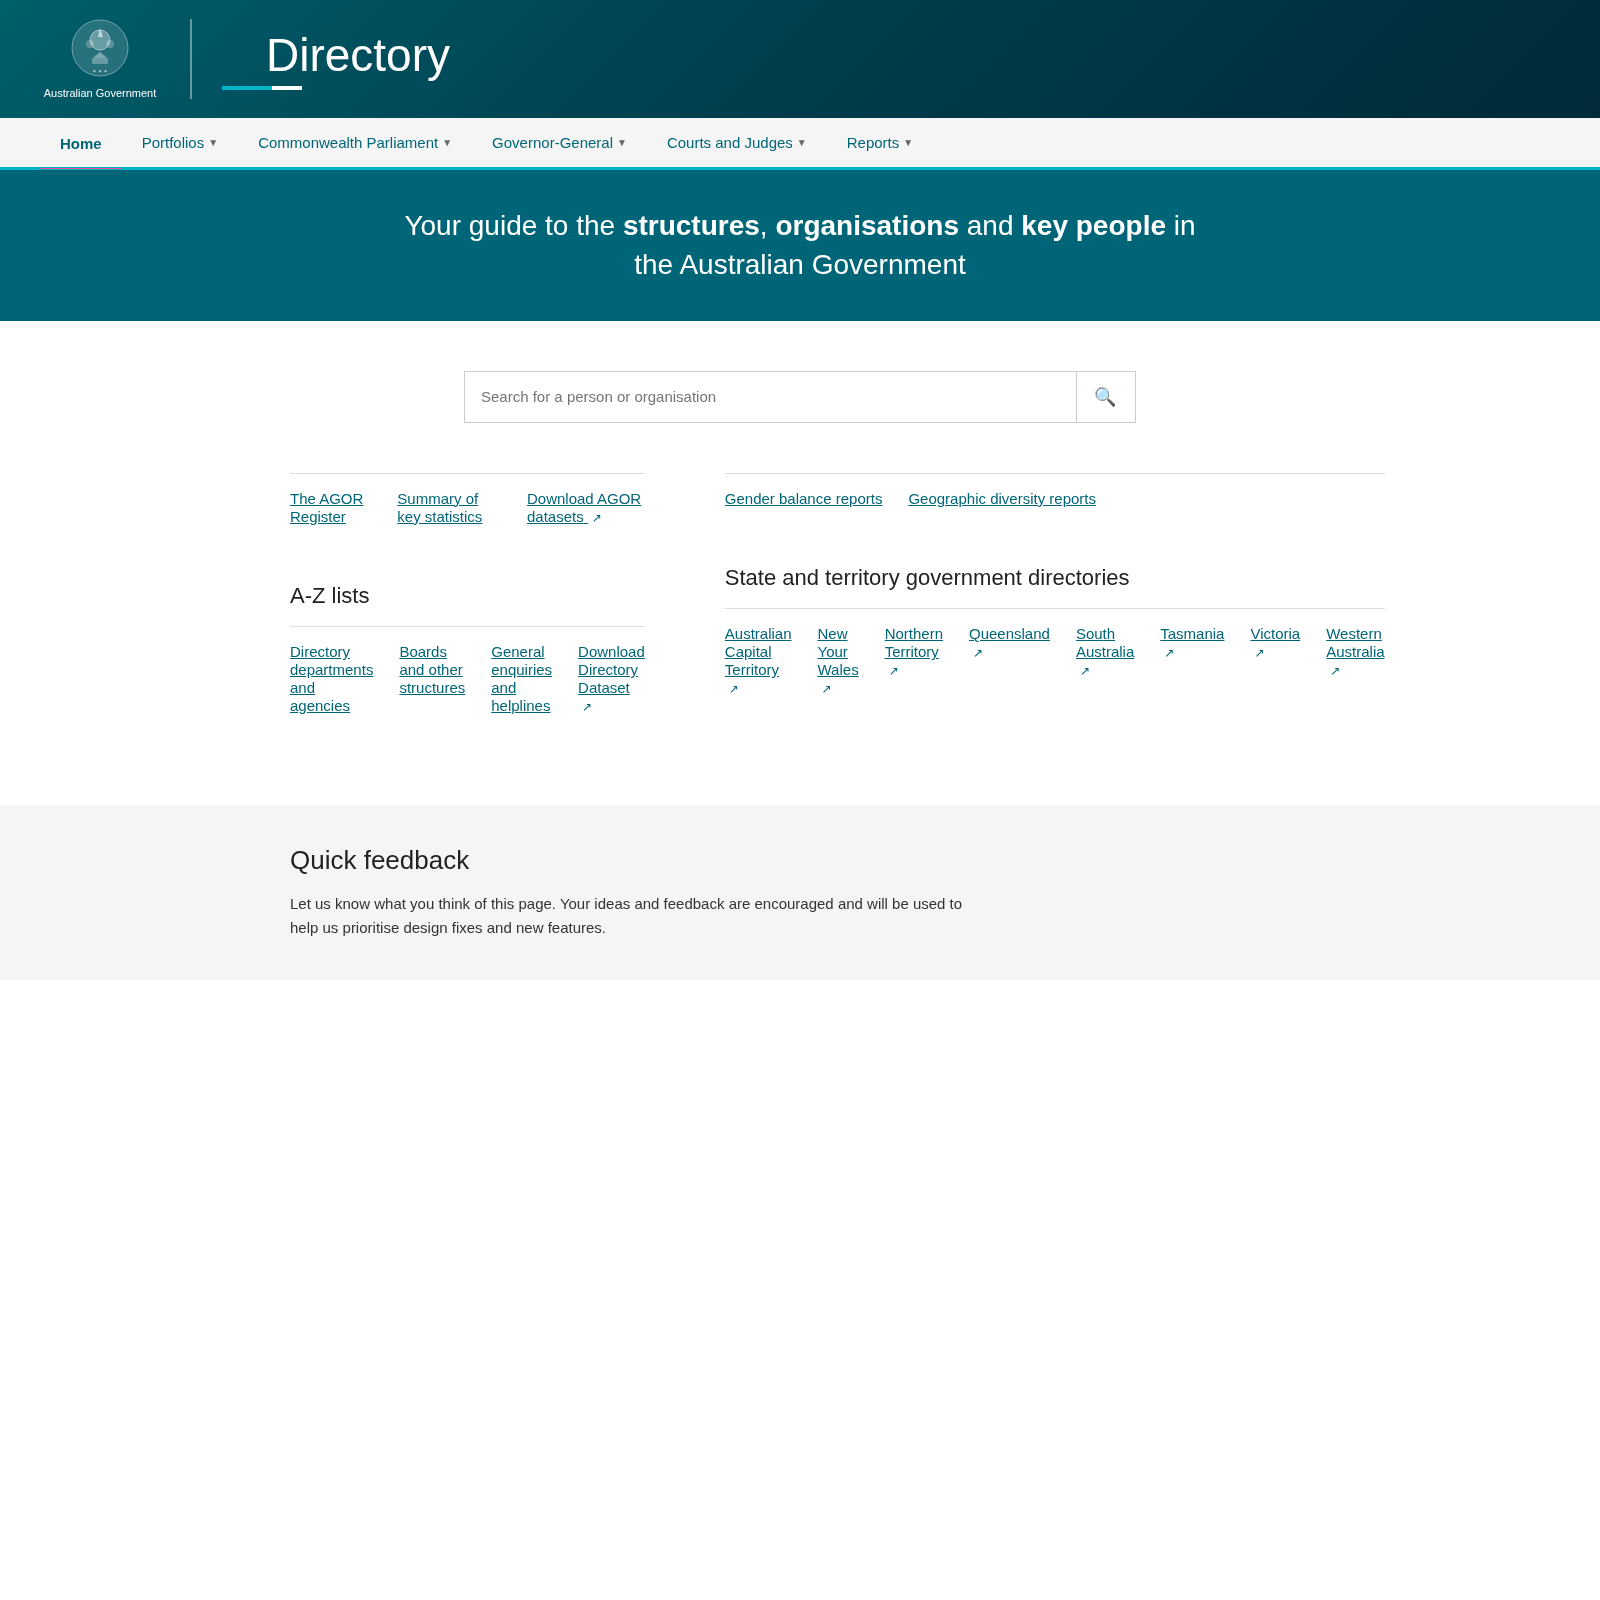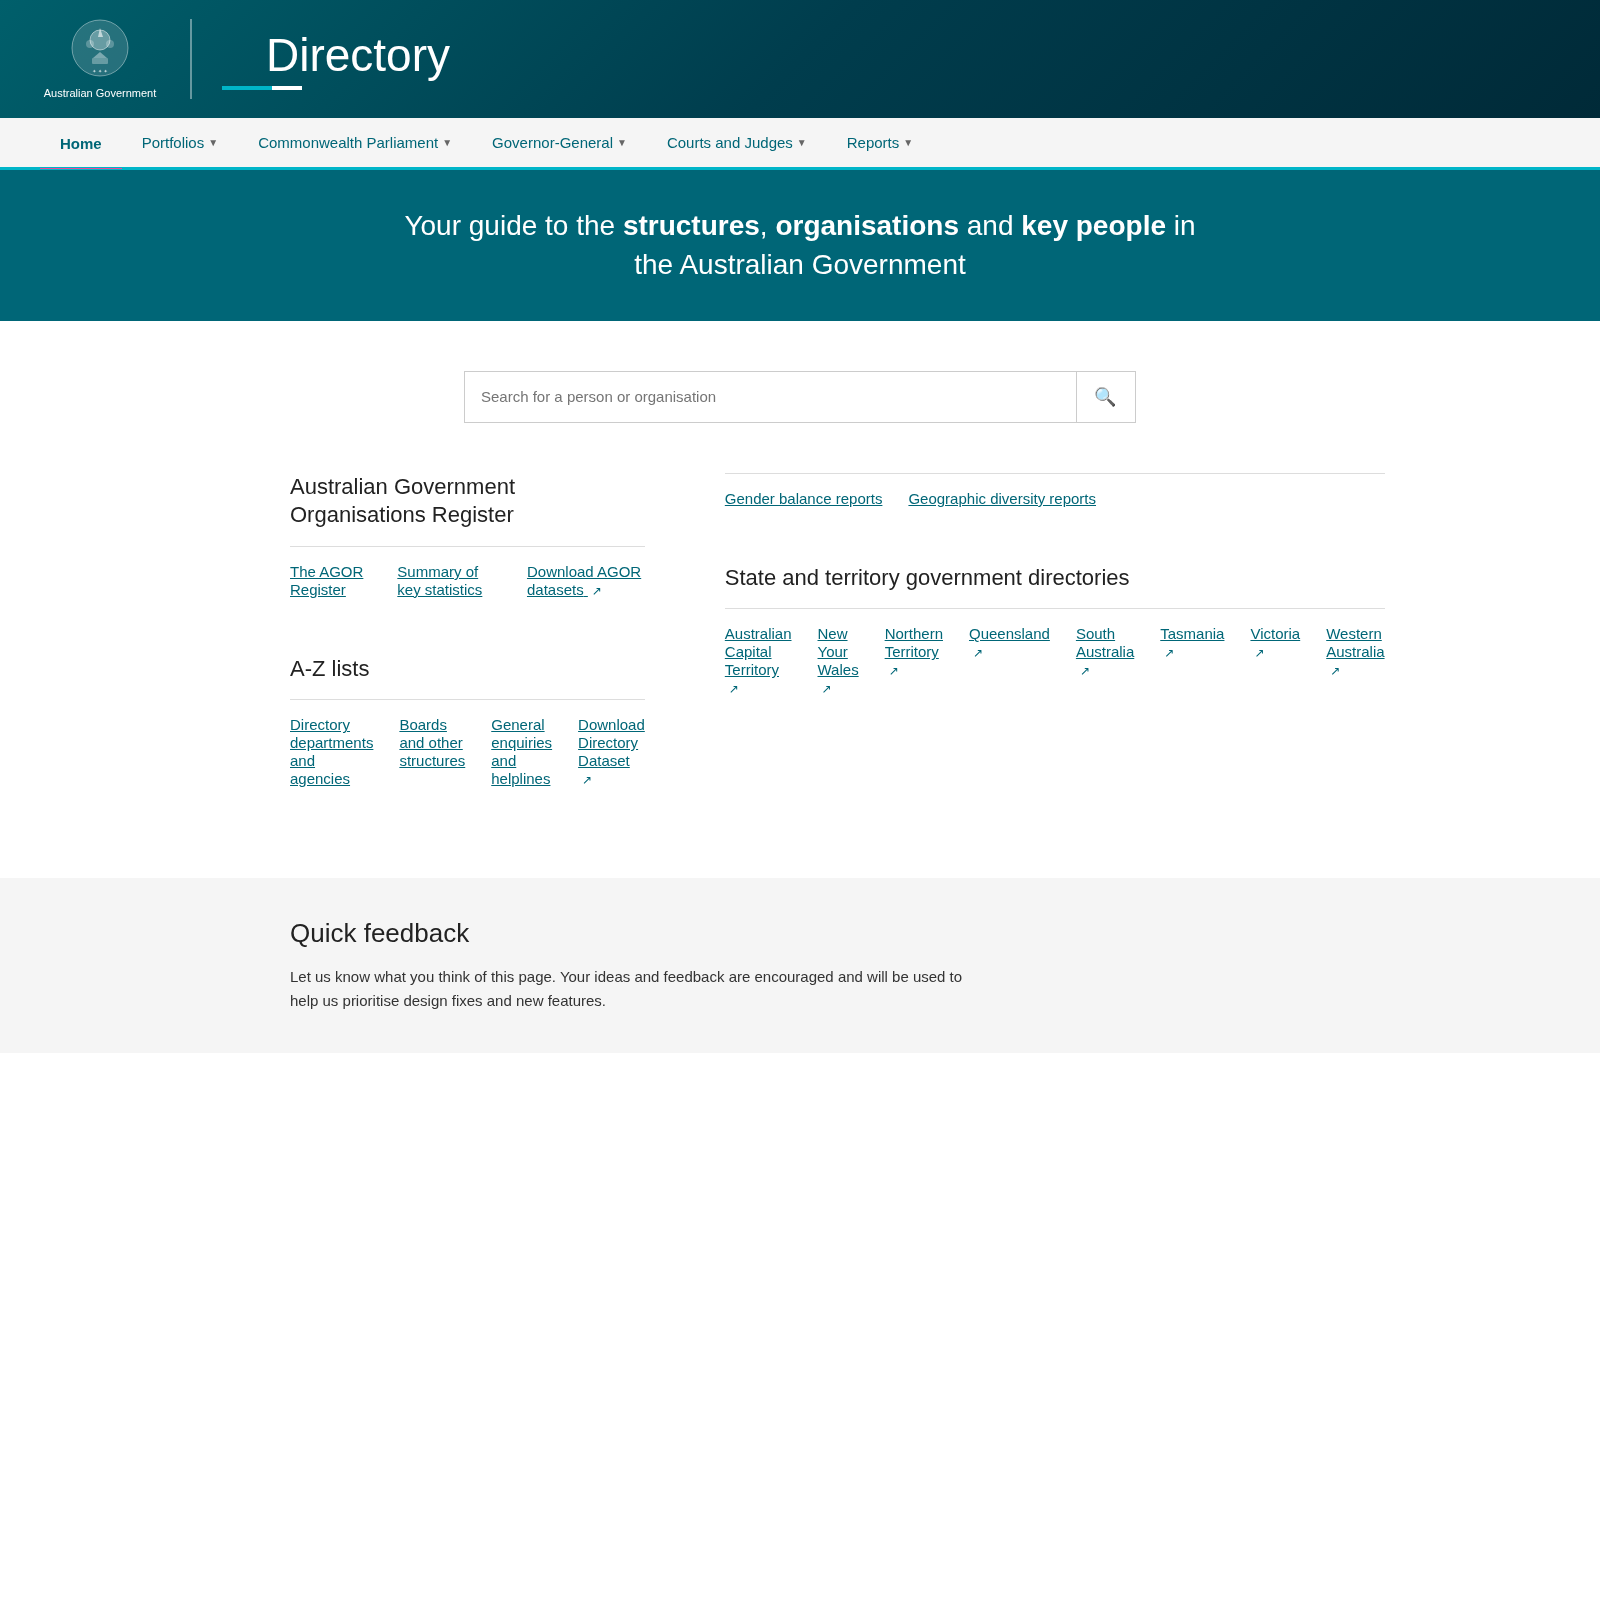--- a/index.html
+++ b/index.html
@@ -278,21 +278,20 @@
         <span>🔍</span>
       </button>
     </div>
   </div>
 
   <div class="content-grid">
 
     <div>
 
       <div>
-        <h2 class="section-title">Australian Government Organisations Register</h2>
         <hr class="section-divider">
         <ul class="link-list">
           <li class="link-item">
             <a href="#">
               <span>The AGOR Register</span>
             </a>
           </li>
           <li class="link-item">
             <a href="#">
               <span>Summary of key statistics</span>

